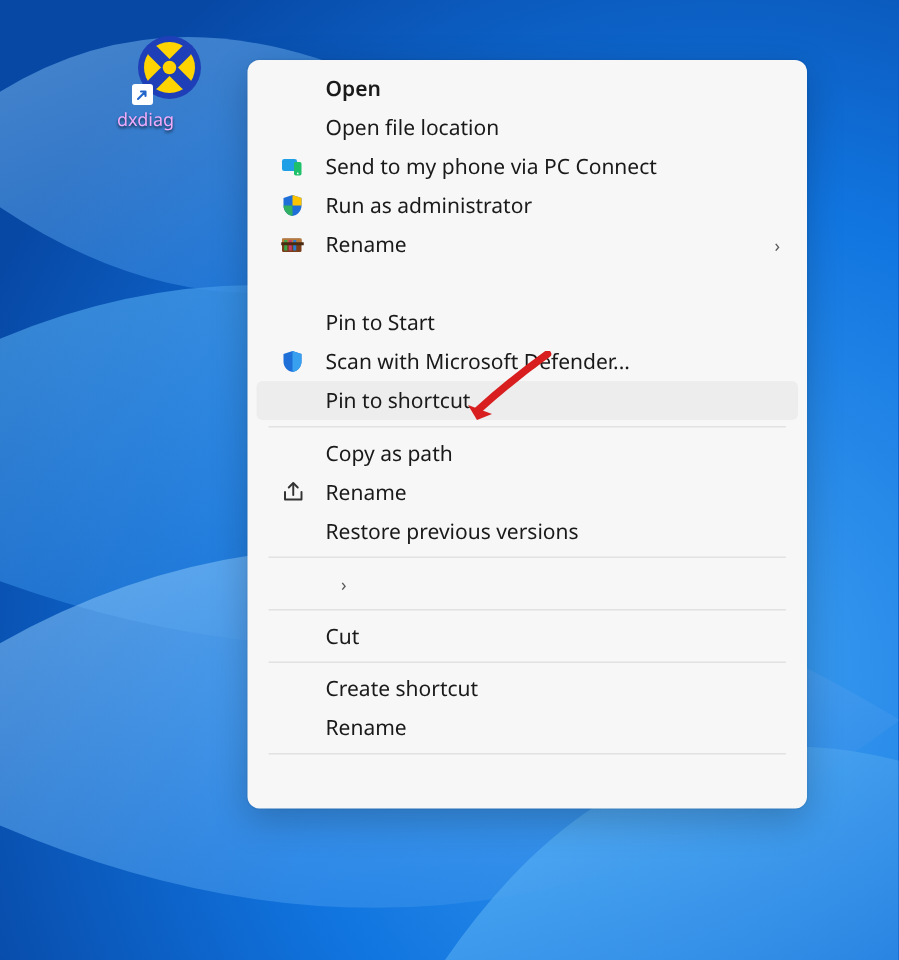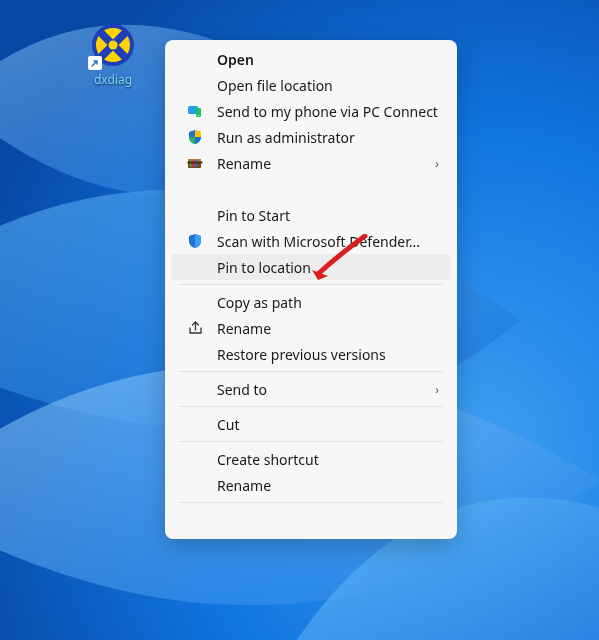--- a/index.html
+++ b/index.html
@@ -18,22 +18,21 @@
     position: absolute;
     inset: 0;
     overflow: hidden;
   }
   .wallpaper svg { display: block; }
   .desktop-icon {
     position: absolute;
     left: 78px;
     top: 22px;
     width: 70px;
-    text-align: center;
-    color: #7dd3fc;
+    color: #f0abfc;
     text-shadow: 0 1px 2px rgba(0,0,0,0.7);
     font-size: 12px;
   }
   .desktop-icon .glyph {
     width: 46px;
     height: 46px;
     margin: 0 auto 3px;
     position: relative;
   }
   .desktop-icon .glyph svg { display: block; }
@@ -47,21 +46,21 @@
     border-radius: 2px;
     display: flex;
     align-items: center;
     justify-content: center;
   }
   .shortcut-badge svg { width: 10px; height: 10px; }
   .context-menu {
     position: absolute;
     left: 165px;
     top: 40px;
-    width: 292px;
+    width: 373px;
     background: #f7f7f7;
     border-radius: 8px;
     box-shadow: 0 8px 24px rgba(0,0,0,0.22), 0 0 0 1px rgba(0,0,0,0.04);
     padding: 6px 2px;
   }
   .menu-item {
     display: flex;
     align-items: center;
     height: 26px;
     padding: 0 12px 0 14px;
@@ -207,21 +206,21 @@
       <svg width="16" height="16" viewBox="0 0 16 16">
         <path d="M8 1 L14 3 V8 C14 12 11 14.5 8 15 C5 14.5 2 12 2 8 V3 Z" fill="#1f6fd8"></path>
         <path d="M8 1 L8 15 C11 14.5 14 12 14 8 V3 Z" fill="#39a0ef"></path>
       </svg>
     </span>
     <span class="label">Scan with Microsoft Defender...</span>
   </div>
 
   <div class="menu-item hovered">
     <span class="icon"></span>
-    <span class="label">Pin to location</span>
+    <span class="label">Pin to shortcut</span>
   </div>
 
   <div class="sep"></div>
 
   <div class="menu-item">
     <span class="icon"></span>
     <span class="label">Copy as path</span>
   </div>
 
   <div class="menu-item">
@@ -237,21 +236,20 @@
 
   <div class="menu-item">
     <span class="icon"></span>
     <span class="label">Restore previous versions</span>
   </div>
 
   <div class="sep"></div>
 
   <div class="menu-item">
     <span class="icon"></span>
-    <span class="label">Send to</span>
     <span class="chevron">›</span>
   </div>
 
   <div class="sep"></div>
 
   <div class="menu-item">
     <span class="icon"></span>
     <span class="label">Cut</span>
   </div>
 

